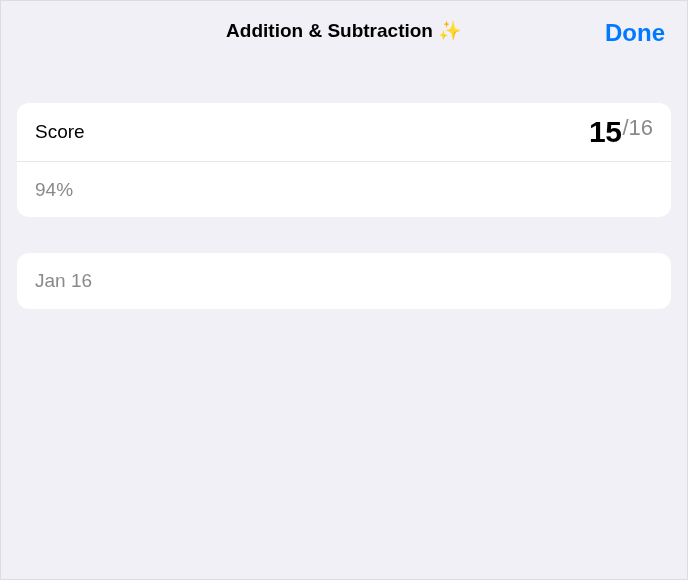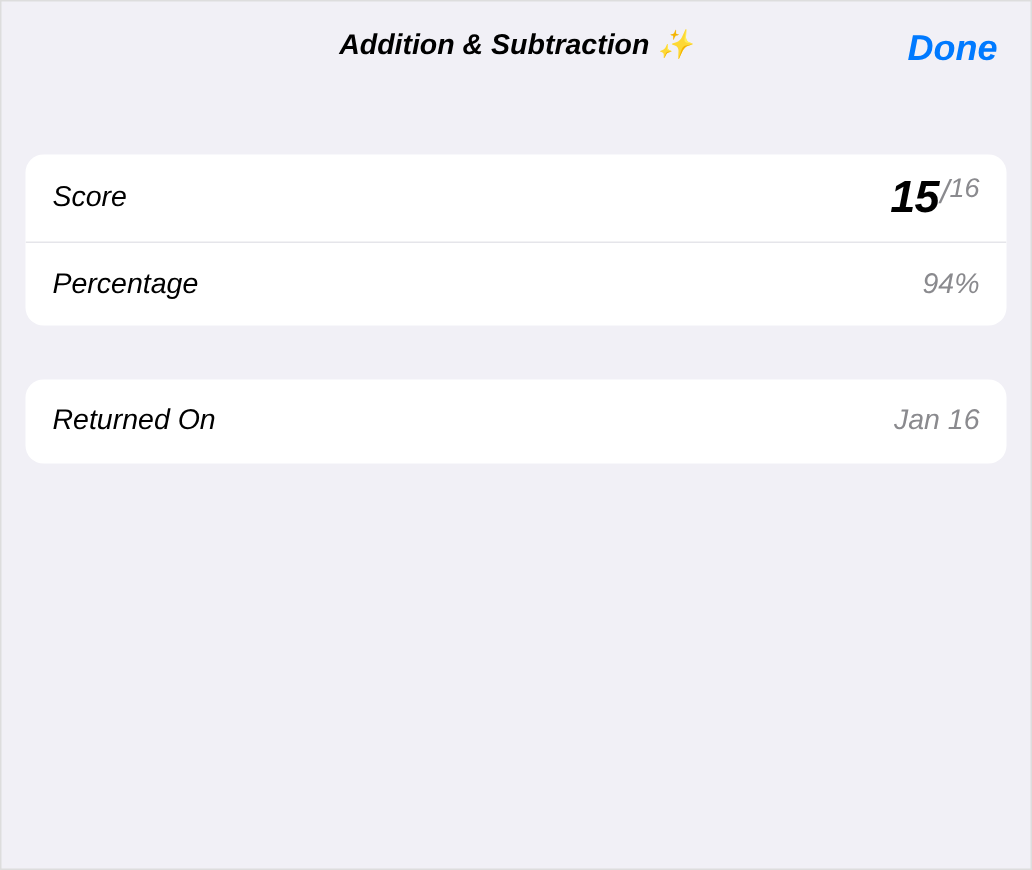--- a/index.html
+++ b/index.html
@@ -1,19 +1,18 @@
 <!DOCTYPE html>
 <html><head>
   <meta charset="utf-8">
   <style>
     * {
       margin: 0;
       padding: 0;
       box-sizing: border-box;
-      font-style: italic;
     }
     body {
       font-family: -apple-system, BlinkMacSystemFont, "Segoe UI", Helvetica, Arial, sans-serif;
       background: #f1f0f6;
       width: 688px;
       height: 580px;
       position: relative;
       border: 1px solid #ddd;
     }
     .header {
@@ -76,21 +75,21 @@
       color: #000;
       letter-spacing: -0.5px;
     }
     .score-slash {
       font-size: 22px;
       font-weight: 400;
       color: #8a8a8e;
       margin-left: 1px;
     }
     .score-total {
-      font-size: 18px;
+      font-size: 22px;
       font-weight: 400;
       color: #8a8a8e;
     }
     .score-row {
       padding-top: 12px;
       padding-bottom: 12px;
     }
   </style>
 </head>
 <body>
@@ -105,25 +104,23 @@
   <div class="group">
     <div class="row score-row">
       <span class="label">Score</span>
       <span class="score-wrap">
         <span class="score-num">15</span>
         <span class="score-slash">/</span>
         <span class="score-total">16</span>
       </span>
     </div>
     <div class="row">
-      <span class="label">Percentage</span>
       <span class="value-gray">94%</span>
     </div>
   </div>
 
   <div class="group">
     <div class="row">
-      <span class="label">Returned On</span>
       <span class="value-gray">Jan 16</span>
     </div>
   </div>
 
 </div>
 
 </body></html>

